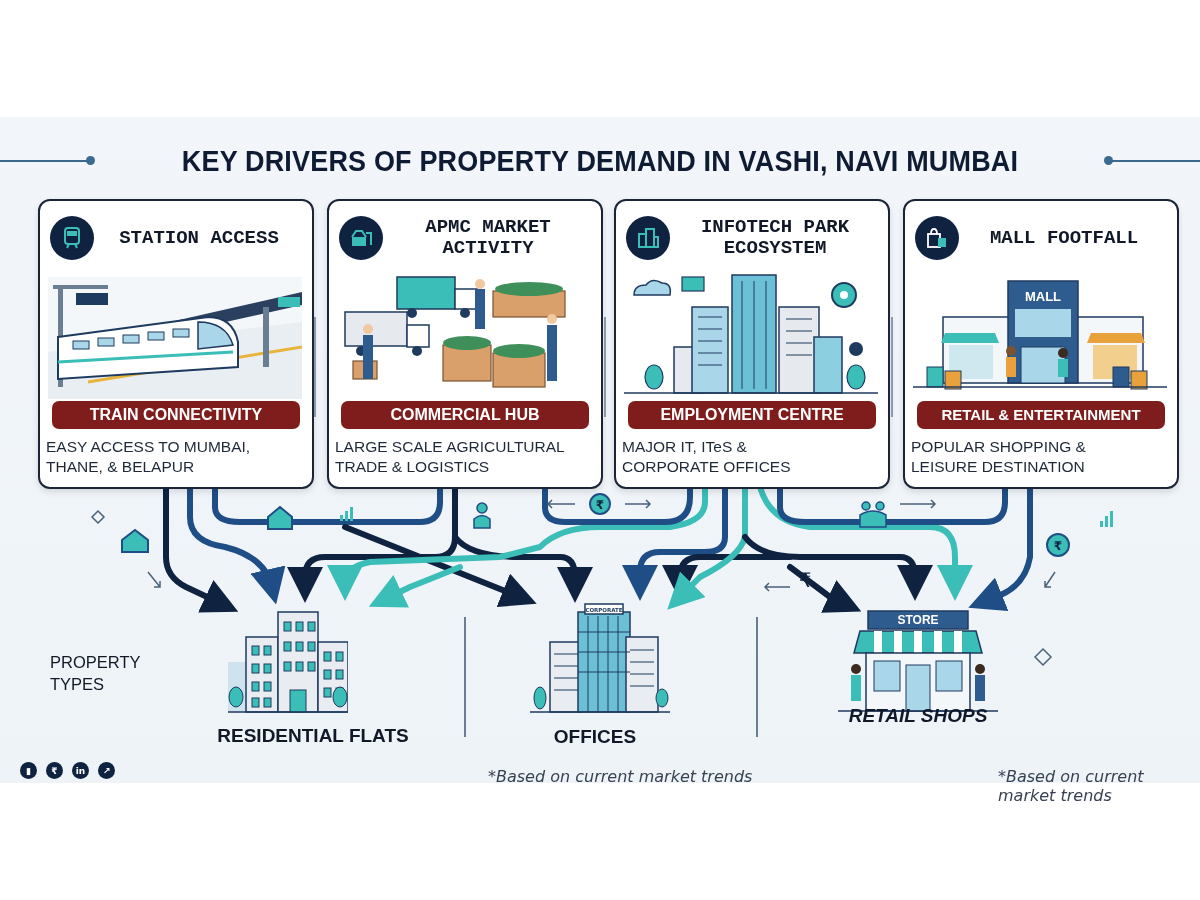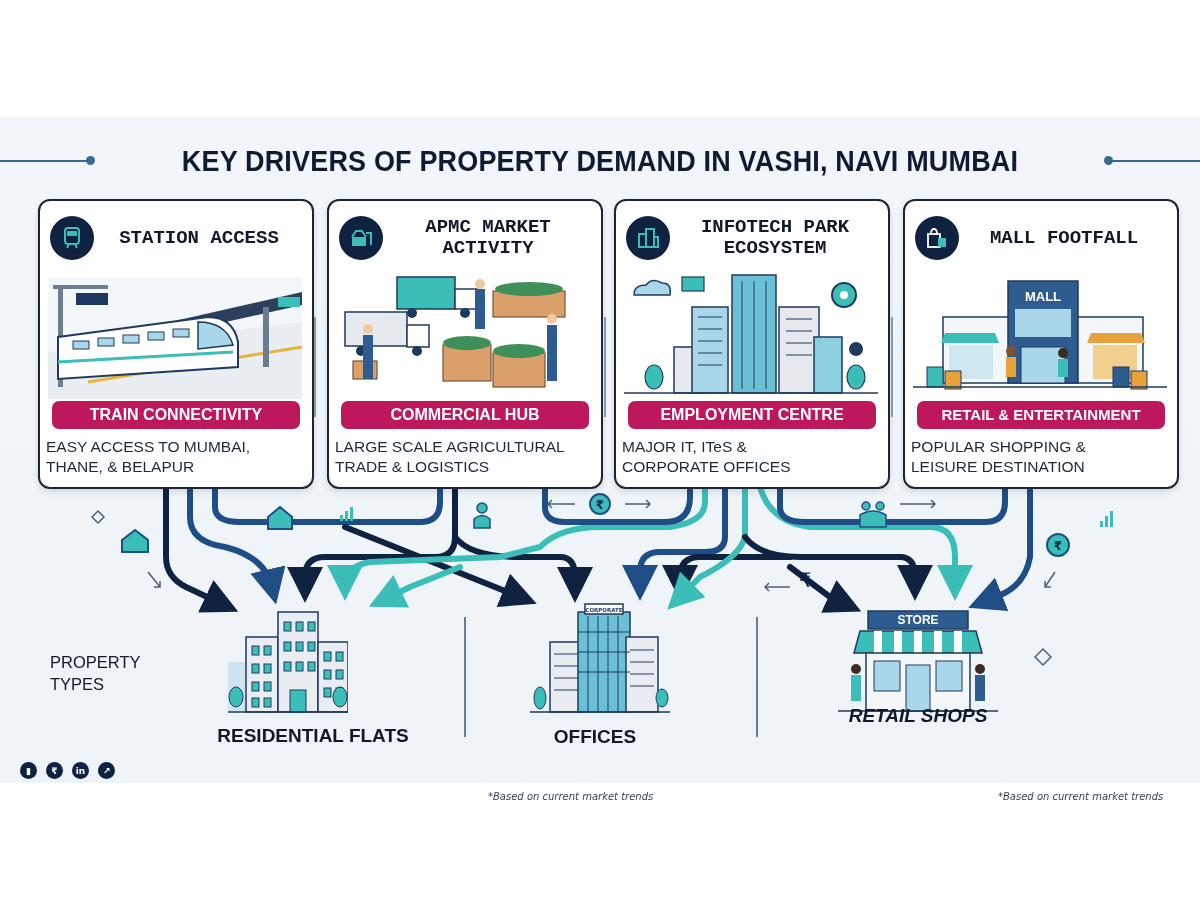--- a/index.html
+++ b/index.html
@@ -11,28 +11,28 @@
   .title-line.right{left:1108px;width:92px;}
   .title-dot{position:absolute;top:15px;width:9px;height:9px;border-radius:50%;background:#3b6a8f;}
   .title-dot.left{left:86px;}
   .title-dot.right{left:1104px;}
   .title{position:absolute;left:100px;width:1000px;top:0;text-align:center;font-family:"Liberation Sans",sans-serif;font-weight:700;font-size:29px;letter-spacing:0.2px;color:#0f1b33;line-height:40px;transform:scaleX(0.93);}
   .card{position:absolute;top:82px;width:272px;height:286px;background:#ffffff;border:2px solid #1b2537;border-radius:12px;box-shadow:0 3px 6px rgba(0,0,0,0.12);}
   .card-head{position:absolute;left:10px;top:12px;right:8px;height:50px;display:flex;align-items:center;}
   .card-icon{width:44px;height:44px;border-radius:50%;background:#0f2340;flex:0 0 44px;display:flex;align-items:center;justify-content:center;}
   .card-title{flex:1;text-align:center;font-family:Liberation Mono, monospace;font-weight:700;font-size:19px;line-height:21px;color:#111827;}
   .card-illus{position:absolute;left:8px;top:66px;width:254px;height:132px;}
-  .badge{position:absolute;left:12px;right:12px;top:200px;height:28px;background:#be185d;border-radius:7px;color:#fff;font-family:"Liberation Sans",sans-serif;font-weight:700;font-size:16px;text-align:center;line-height:28px;}
+  .badge{position:absolute;left:12px;right:12px;top:200px;height:28px;background:#7f1d1d;border-radius:7px;color:#fff;font-family:"Liberation Sans",sans-serif;font-weight:700;font-size:16px;text-align:center;line-height:28px;}
   .card-desc{position:absolute;left:6px;right:6px;top:236px;text-align:left;font-family:"Liberation Sans",sans-serif;font-size:15.5px;line-height:20px;color:#1f2937;}
   .connector{position:absolute;top:210px;width:2px;height:70px;background:#8a9aab;}
   .flows{position:absolute;left:0;top:0;width:1200px;height:666px;pointer-events:none;}
   .prop-label{position:absolute;font-family:"Liberation Sans",sans-serif;font-weight:700;font-size:19px;color:#111827;text-align:center;}
   .ptypes{position:absolute;left:50px;top:534px;width:110px;text-align:left;font-family:"Liberation Sans",sans-serif;font-weight:400;font-size:16.5px;line-height:22px;color:#111827;}
   .divider{position:absolute;top:500px;width:2px;height:120px;background:#6b7d90;}
-  .footnote{position:absolute;top:650px;font-family:"DejaVu Sans",sans-serif;font-style:italic;font-size:10px;color:#374151;margin-top:24px;}
+  .footnote{position:absolute;top:650px;font-family:"DejaVu Sans",sans-serif;font-style:italic;font-size:16px;color:#374151;}
   .social{position:absolute;left:20px;top:645px;display:flex;gap:9px;}
   .social-icon{width:17px;height:17px;border-radius:50%;background:#0f2340;color:#fff;font-size:9px;font-weight:700;display:flex;align-items:center;justify-content:center;font-family:"DejaVu Sans",sans-serif;}
 </style>
 </head>
 <body>
 
 <div class="canvas">
 
   <div class="title-row">
     <div class="title-line left"></div>

